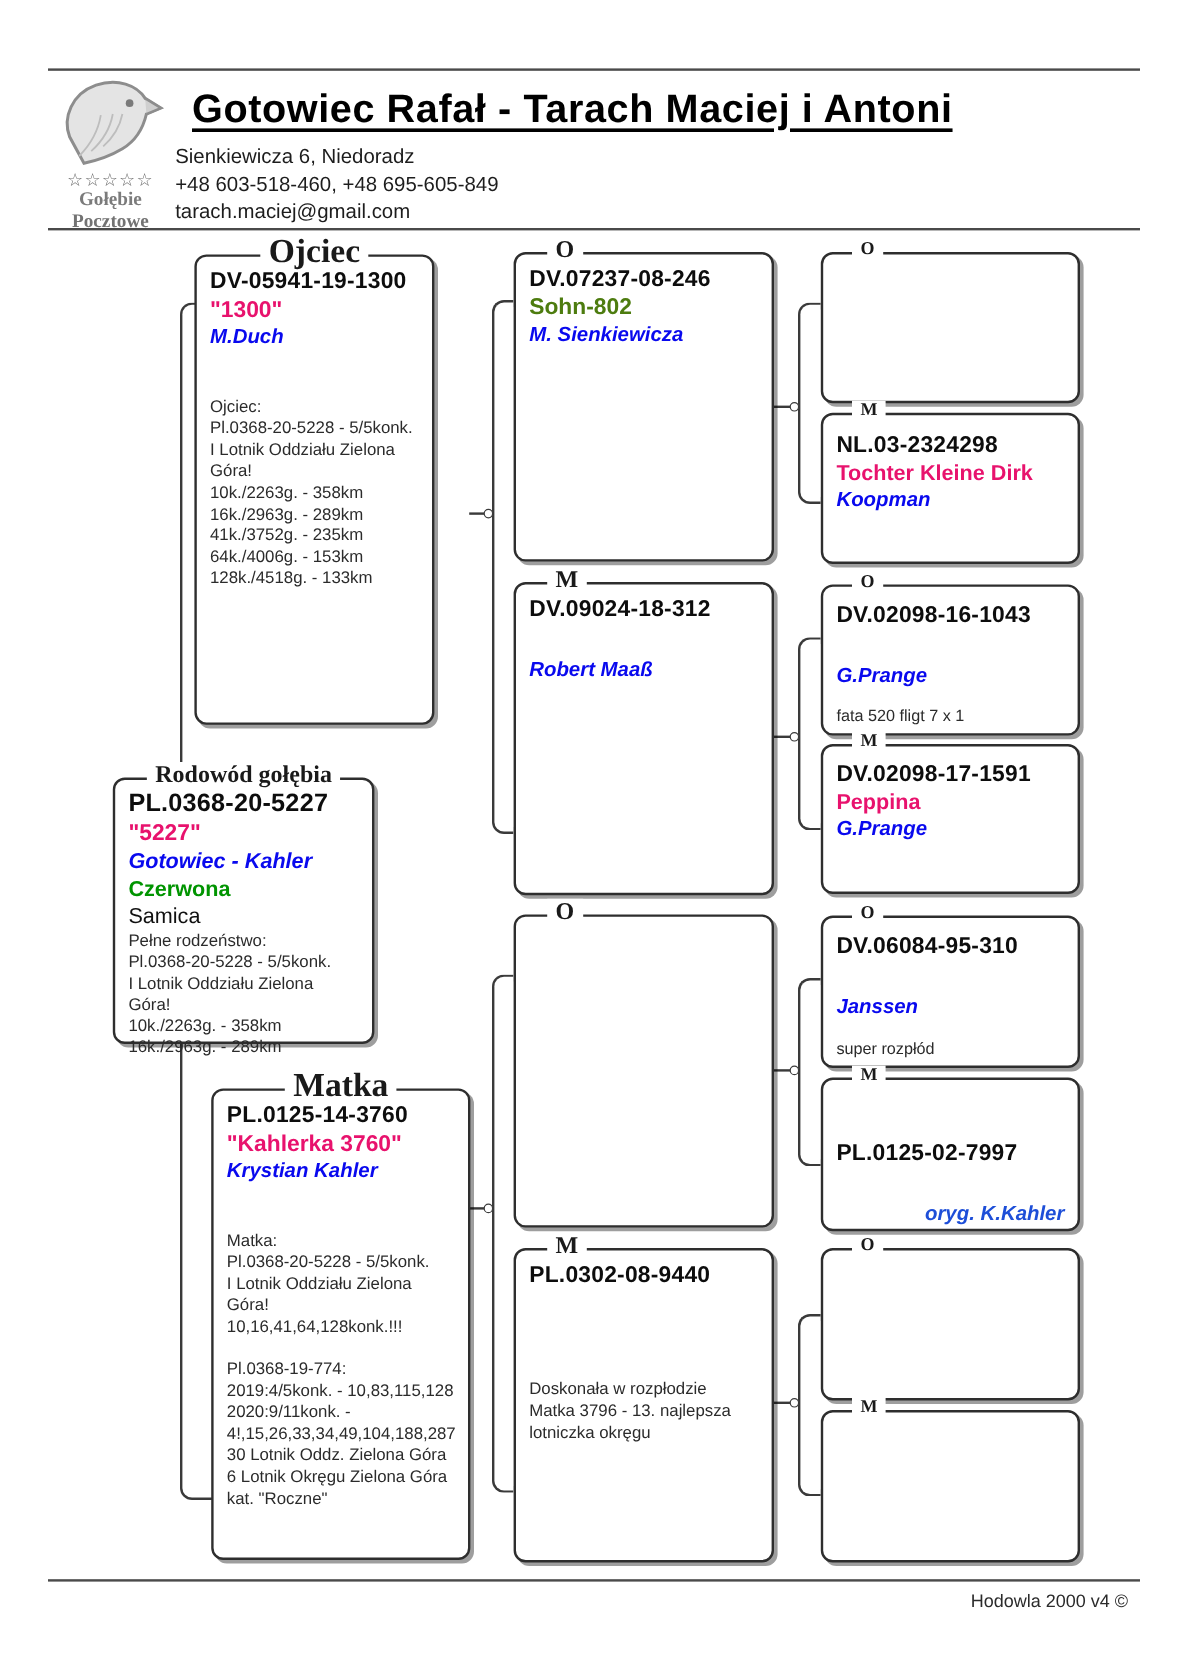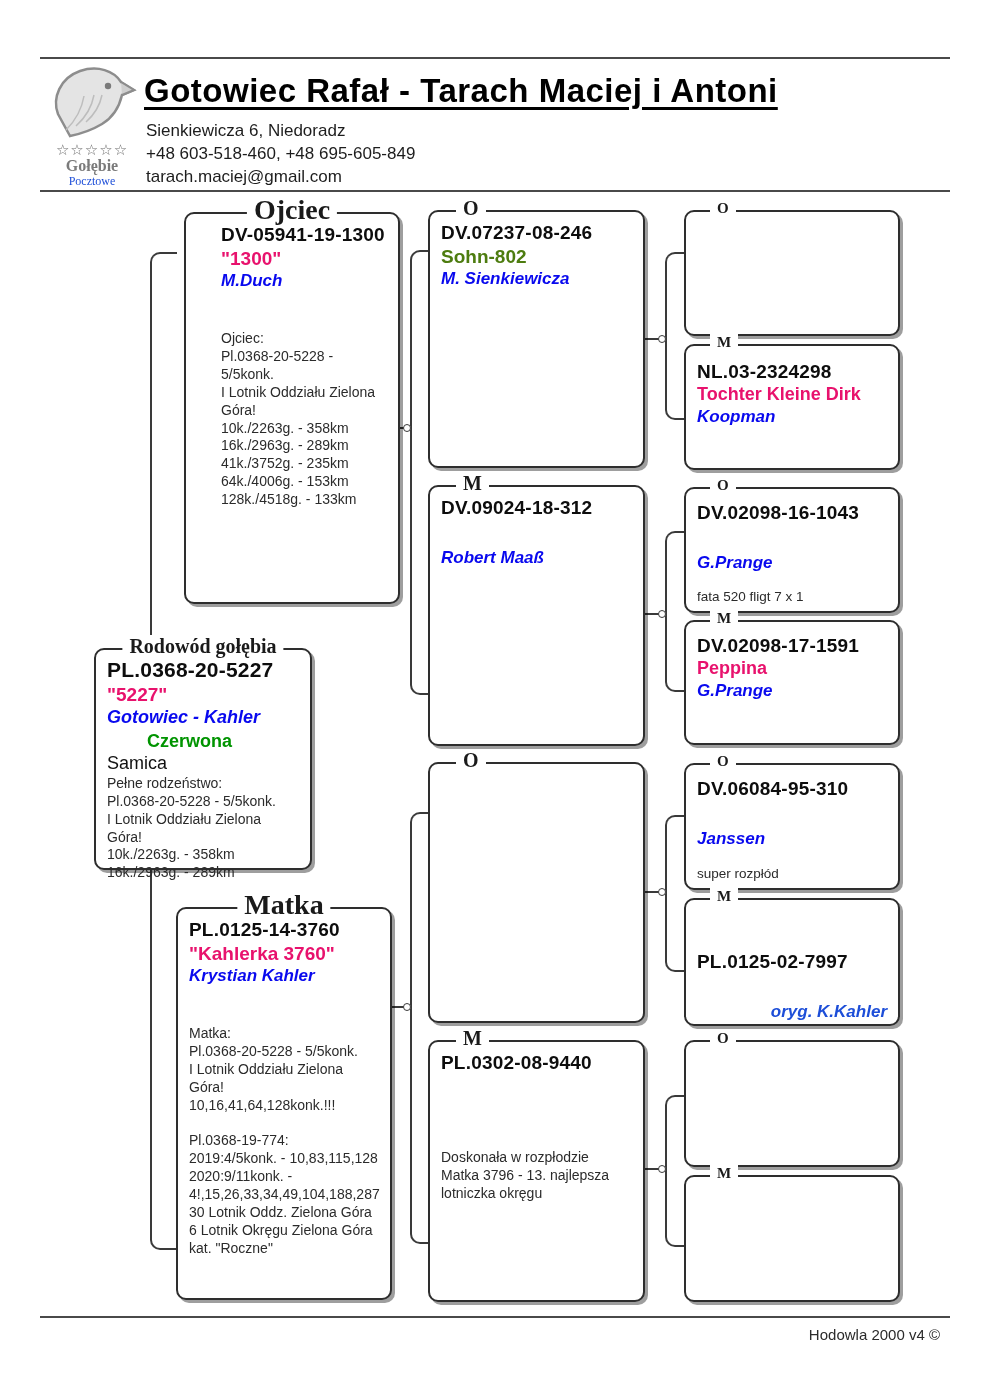--- a/index.html
+++ b/index.html
@@ -5,41 +5,41 @@
   * { margin:0; padding:0; box-sizing:border-box; }
   body { background:#fff; font-family:"Liberation Sans", sans-serif; }
   #page { position:relative; width:990px; height:1400px; background:#fff; overflow:hidden; }
 
   .rule { position:absolute; left:40px; width:910px; height:2px; background:#4a4a4a; }
 
   
   #logo { position:absolute; left:42px; top:62px; width:100px; text-align:center; }
   #logo .stars { font-size:15px; color:#6f6f6f; letter-spacing:1px; line-height:1; margin-top:0px; }
   #logo .lg1 { font-family:"Liberation Serif", serif; font-weight:bold; font-size:16px; color:#7b7b7b; line-height:1.1; }
-  #logo .lg2 { font-family:"Liberation Serif", serif; font-weight:normal; font-size:12px; color:#1d4ed8; line-height:1.1; }
-  .hdr-title { position:absolute; left:144px; top:72px; font-size:33px; font-weight:bold; color:#000;
+  #logo .lg2 { font-family:"Liberation Serif", serif; font-weight:bold; font-size:16px; color:#737373; line-height:1.1; }
+  .hdr-title { position:absolute; left:160px; top:72px; font-size:33px; font-weight:bold; color:#000;
                text-decoration:underline; text-underline-offset:5px; letter-spacing:0.5px; }
   .hdr-line { position:absolute; left:146px; font-size:17px; color:#1d1d1d; }
 
   
   .box { position:absolute; background:#fff; border:2px solid #2e2e2e; border-radius:10px;
          box-shadow:3px 3px 0 rgba(0,0,0,0.38); z-index:2; }
   .box-label { position:absolute; background:#fff; padding:0 7px; font-family:"Liberation Serif", serif;
                font-weight:bold; color:#1a1a1a; z-index:3; white-space:nowrap; }
   .ttl { left:50%; transform:translateX(-50%); top:-20px; font-size:28px; }
   .ttl-sm { left:50%; transform:translateX(-50%); top:-15px; font-size:20px; }
   .om2 { left:26px; top:-15px; font-size:20px; }
   .om3 { left:24px; top:-12px; font-size:15px; }
 
   .content { padding:9px 11px 0 11px; }
   .ring  { font-size:19px; font-weight:bold; color:#0d0d0d; letter-spacing:0.2px; line-height:1.25; }
   .ring-lg { font-size:21px; }
   .name  { font-size:19px; font-weight:bold; line-height:1.22; }
   .owner { font-size:17px; font-weight:bold; font-style:italic; line-height:1.3; }
-  .pcolor{ font-size:18px; font-weight:bold; line-height:1.25;margin-left:40px; }
+  .pcolor{ font-size:18px; font-weight:bold; line-height:1.25; }
   .sex   { font-size:18px; color:#111; line-height:1.25; }
   .info  { font-size:14px; color:#2b2b2b; white-space:pre-line; line-height:1.28; }
   .mt-gap  { margin-top:38px; }
   .mt-line { margin-top:27px; }
   .mt-big  { margin-top:74px; }
   .note-bottom { position:absolute; left:11px; bottom:7px; font-size:13.5px; color:#2b2b2b; }
 
   
   .bracket { position:absolute; border-left:2px solid #3a3a3a; border-top:2px solid #3a3a3a;
              border-bottom:2px solid #3a3a3a; border-radius:10px 0 0 10px; z-index:1; }
@@ -90,21 +90,21 @@
   <div class="tick" style="left:644px; top:891px; width:21px;"></div>
   <div class="tick" style="left:644px; top:1168px; width:21px;"></div>
 
   <div class="hook" style="left:403px; top:424px;"></div>
   <div class="hook" style="left:403px; top:1003px;"></div>
   <div class="hook" style="left:658px; top:335px;"></div>
   <div class="hook" style="left:658px; top:610px;"></div>
   <div class="hook" style="left:658px; top:888px;"></div>
   <div class="hook" style="left:658px; top:1165px;"></div>
 
-  <div class="box" style="left:184px; top:212px; width:216px; height:392px;padding-left:24px;">
+  <div class="box" style="left:162px; top:212px; width:200px; height:392px;">
     <span class="box-label ttl">Ojciec</span>
     <div class="content">
       <div class="ring">DV-05941-19-1300</div>
       <div class="name c-mag" style="color: rgb(232, 18, 109);">"1300"</div>
       <div class="owner c-blue" style="color: rgb(9, 9, 238);">M.Duch</div>
       <div class="info mt-gap">Ojciec:
 Pl.0368-20-5228 - 5/5konk.
 I Lotnik Oddziału Zielona Góra!
 10k./2263g. - 358km
 16k./2963g. - 289km

